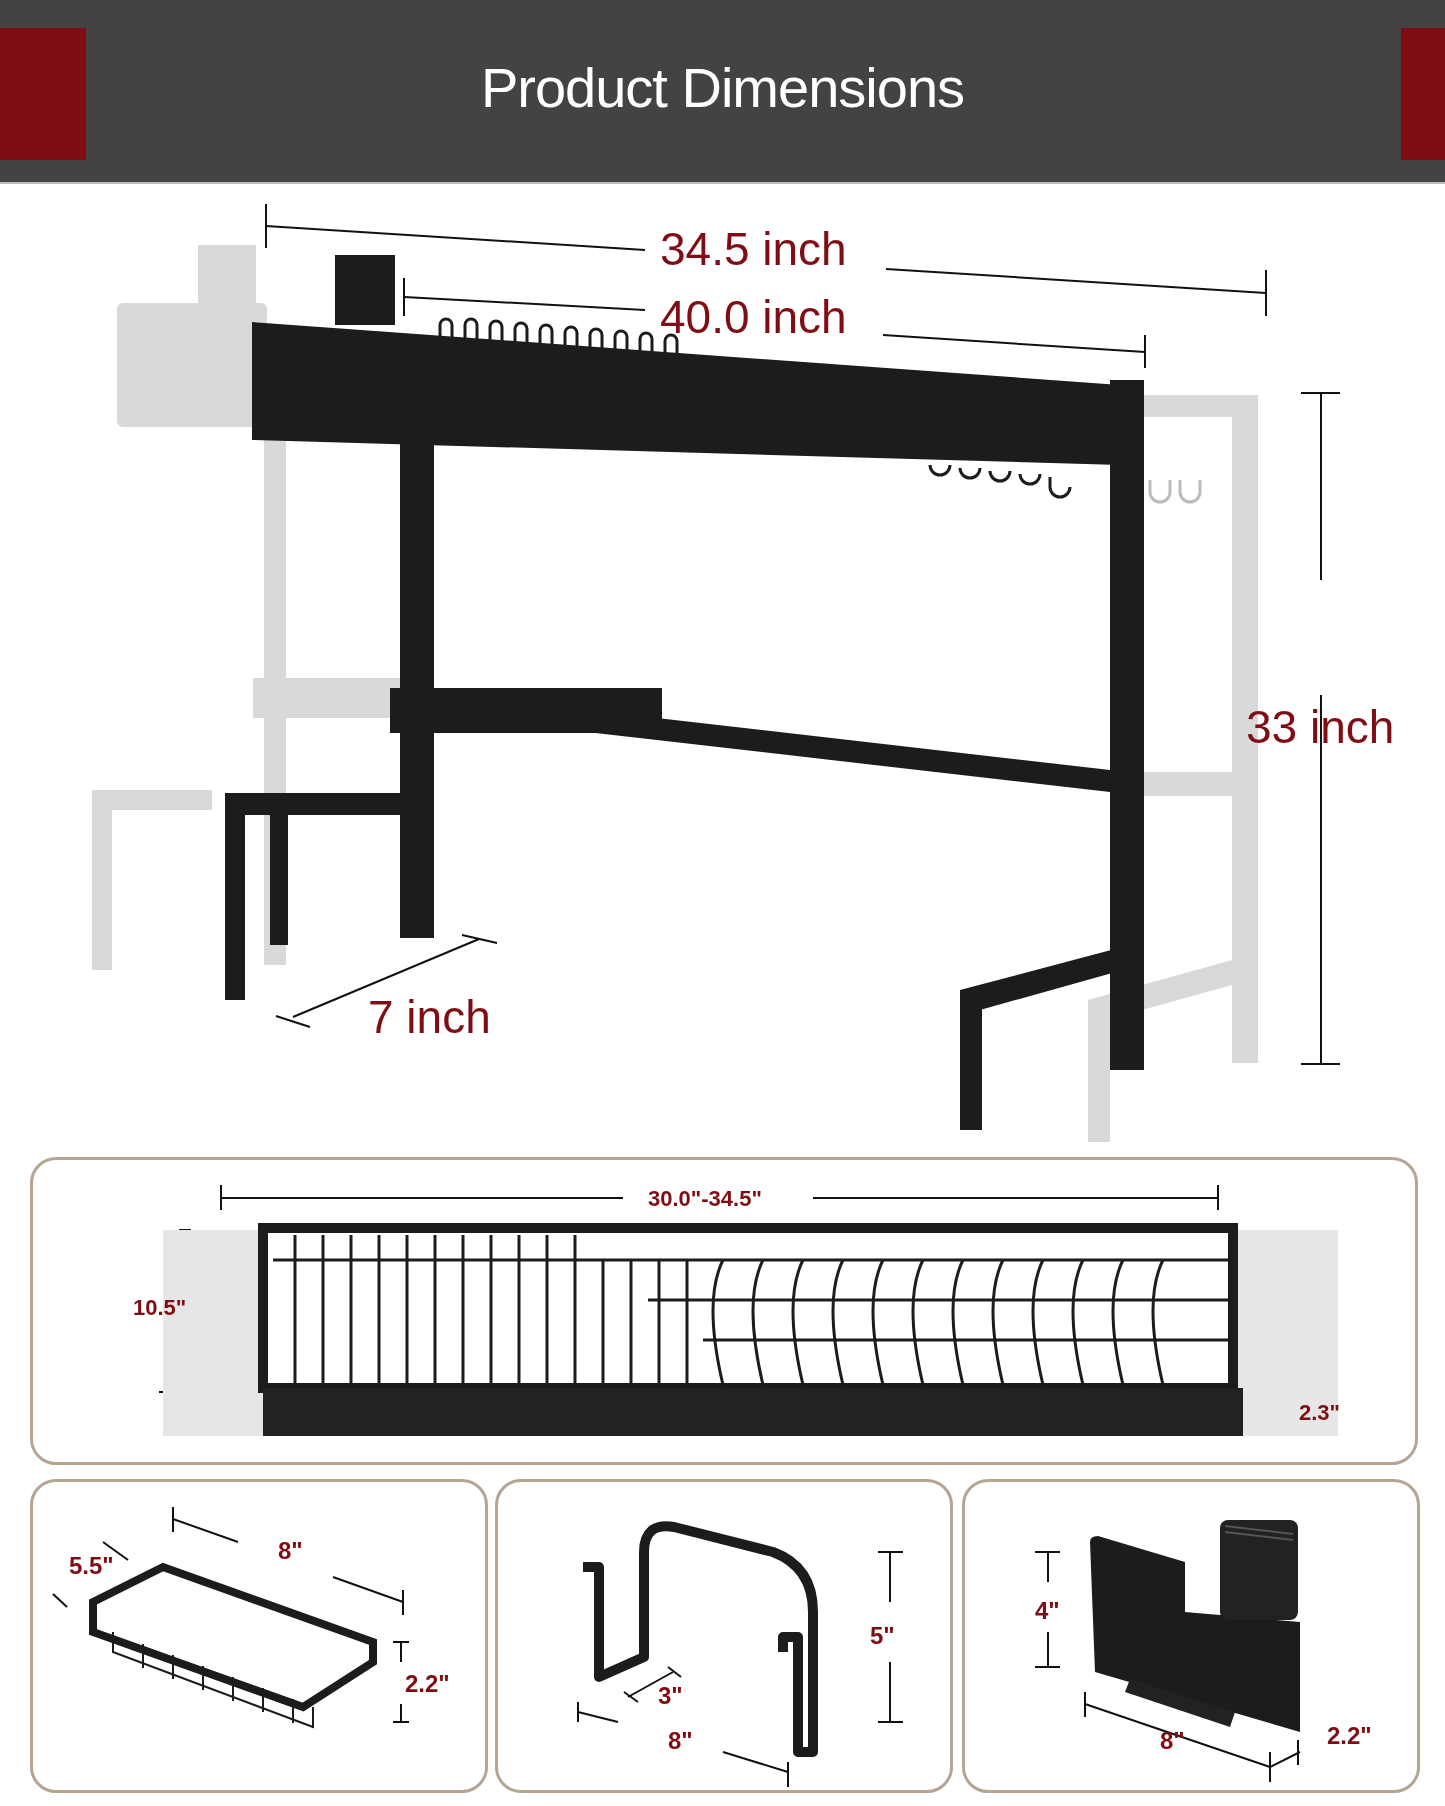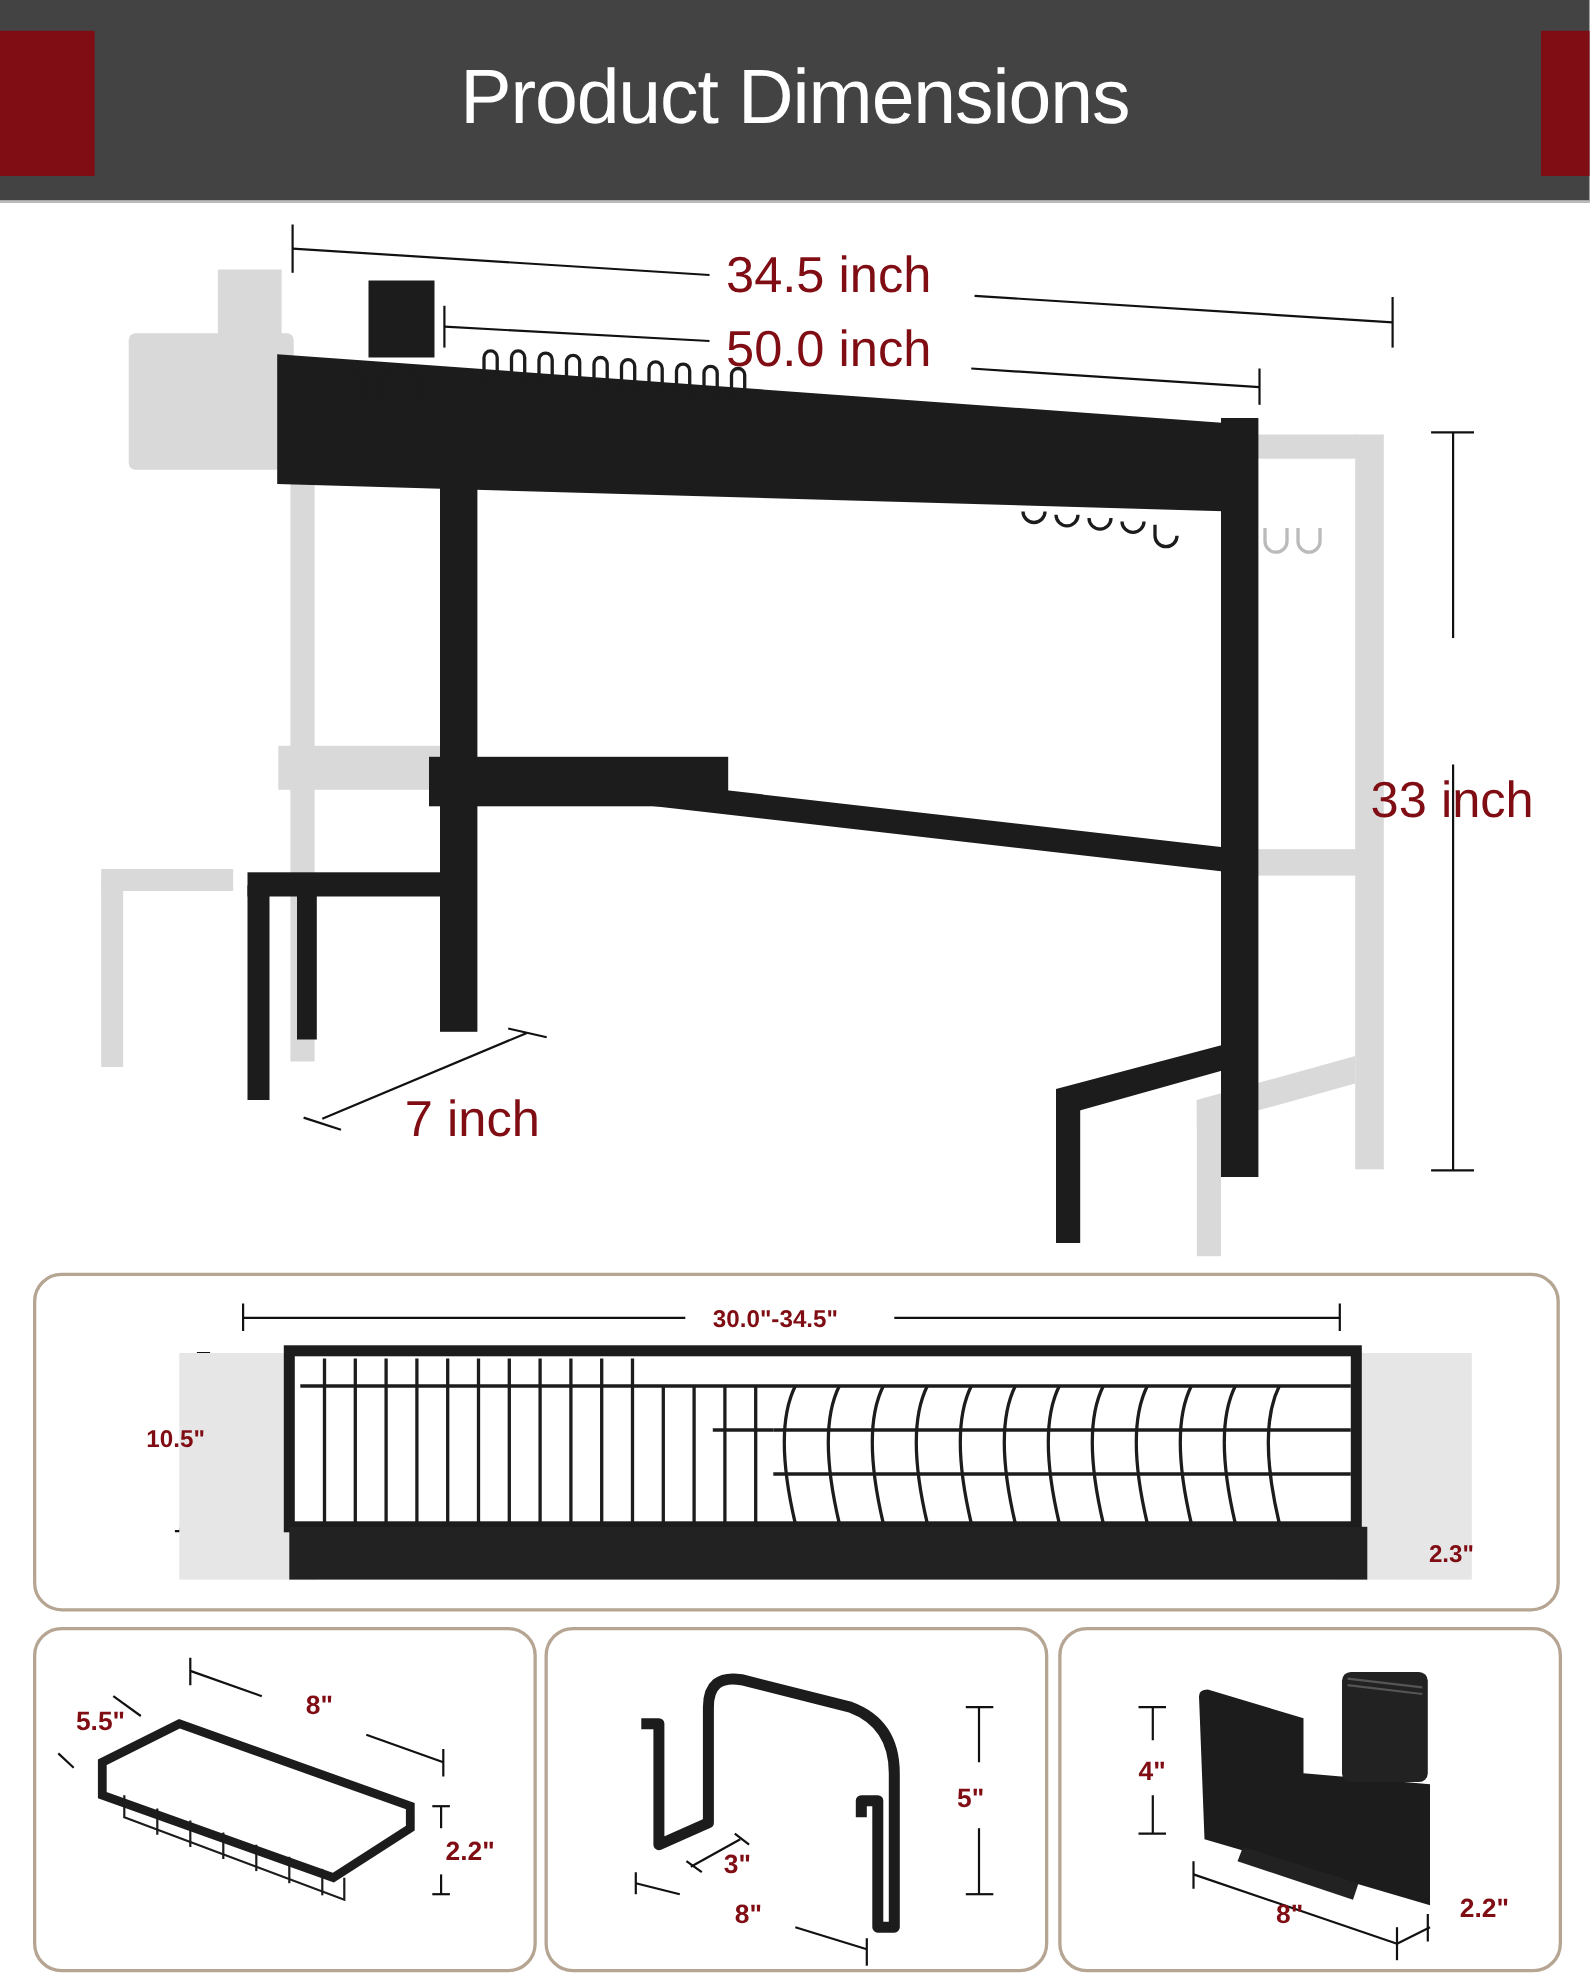--- a/index.html
+++ b/index.html
@@ -1,21 +1,21 @@
 <!DOCTYPE html>
 <html><head>
 <meta charset="utf-8">
 <style>
   html,body{margin:0;padding:0;background:#fff;}
   body{width:1445px;height:1806px;position:relative;overflow:hidden;font-family:"Liberation Sans",sans-serif;}
   .header{position:absolute;left:0;top:0;width:1445px;height:182px;background:#434343;border-bottom:2px solid #bdbdbd;}
   .header .accent{position:absolute;top:28px;width:86px;height:132px;background:#7f0d13;}
   .header .accent.left{left:0;}
   .header .accent.right{right:0;width:44px;}
-  .header .title{position:absolute;left:0;right:0;top:38px;text-align:center;color:#fff;font-size:70px;letter-spacing:-1px;line-height:100px;}
+  .header .title{position:absolute;left:0;right:0;top:38px;text-align:center;color:#fff;font-size:56px;letter-spacing:-1px;line-height:100px;}
   .dim{position:absolute;color:#7f0d13;white-space:nowrap;}
   .big{font-size:46px;}
   .mid{font-size:22px;font-weight:bold;}
   .small{font-size:24px;font-weight:bold;}
   svg{position:absolute;left:0;top:0;}
   .panel{position:absolute;border:3px solid #b5a592;border-radius:26px;background:#fff;}
 </style>
 </head>
 <body>
 
@@ -93,21 +93,21 @@
       <path d="M990 471 a10 10 0 0 0 20 0"></path>
       <path d="M1020 474 a10 10 0 0 0 20 0"></path>
       <path d="M1050 477 v10 a10 10 0 0 0 20 0"></path>
     </g>
     <g stroke="#bbb" stroke-width="3" fill="none">
       <path d="M1150 480 v12 a10 10 0 0 0 20 0 v-12"></path>
       <path d="M1180 480 v12 a10 10 0 0 0 20 0 v-12"></path>
     </g>
   </svg>
   <div class="dim big" style="left:660px;top:38px;">34.5 inch</div>
-  <div class="dim big" style="left:660px;top:106px;">50.0 inch</div>
+  <div class="dim big" style="left:660px;top:106px;">40.0 inch</div>
   <div class="dim big" style="left:1246px;top:516px;">33 inch</div>
   <div class="dim big" style="left:368px;top:806px;">7 inch</div>
 </div>
 
 <div class="panel" style="left:30px;top:1157px;width:1382px;height:302px;">
   <svg width="1382" height="302">
     <g stroke="#111" stroke-width="2" fill="none">
       <line x1="188" y1="25" x2="188" y2="50"></line>
       <line x1="188" y1="38" x2="590" y2="38"></line>
       <line x1="780" y1="38" x2="1185" y2="38"></line>

